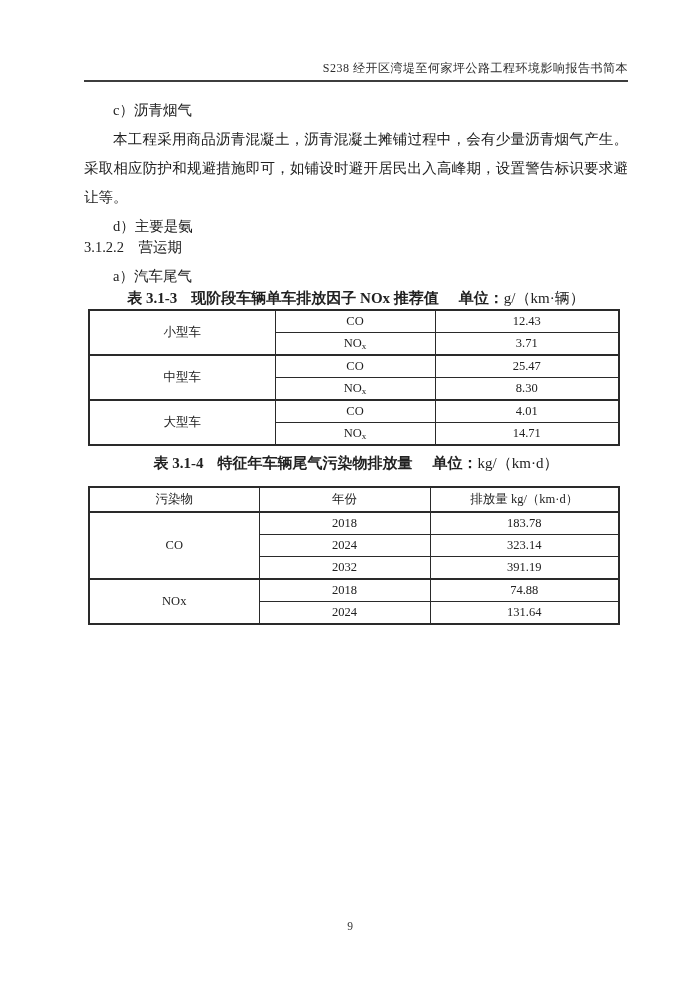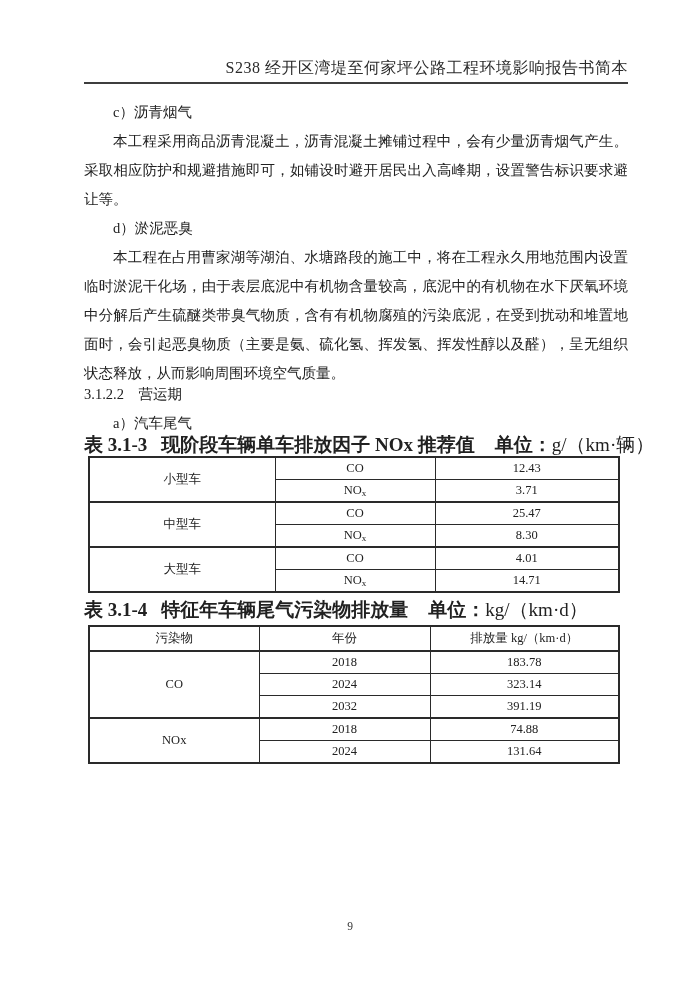--- a/index.html
+++ b/index.html
@@ -16,60 +16,61 @@
   .hdr {
     margin: 0 72px 0 84px;
     width: 544px;
     padding-top: 58px;
     text-align: right;
     border-bottom: 2px solid #3d3d3d;
     padding-bottom: 3px;
     box-sizing: content-box;
   }
   .hdr .hdr-title {
-    font-size: 16px;
+    font-size: 12px;
     letter-spacing: 0.5px;
     color: #2b2b2b;
     text-align: center;
   }
   
   .content {
     margin: 14px 72px 0 84px;
     width: 544px;
     font-size: 14.5px;
     line-height: 29px;
     text-align: justify;
   }
   .item-line { padding-left: 2em; }
   .para { text-indent: 2em; margin: 0; }
   .sec-heading { margin-top: -8px; }
   
   .caption {
+    text-align: center;
     font-weight: bold;
-    font-size: 19px;
+    font-size: 15px;
     line-height: 22px;
     white-space: nowrap;
   }
   .caption.cap1 { margin-top: -4px; }
   .caption.cap2 { margin-top: 6px; }
   .cap-label { margin-right: 14px; }
   .cap-title { margin-right: 20px; }
   .cap-unit-label { }
   .cap-unit-value { font-weight: normal; }
   
   table.doc-table {
     border-collapse: collapse;
     margin-left: 4px;
     width: 530px;
     table-layout: fixed;
     font-size: 12.5px;
     line-height: 1;
   }
   table.doc-table.t1 { margin-top: 0px; }
-  table.doc-table.t2 { margin-top: 4px; }
+  table.doc-table.t2 { margin-top: 12px; }
   .doc-table td, .doc-table th {
     border: 1px solid #2a2a2a;
     text-align: center;
     vertical-align: middle;
     height: 21px;
     padding: 0 2px;
     font-weight: normal;
   }
   .doc-table { border: 2px solid #2a2a2a; }
   .doc-table tr.grp-top td { border-top: 2px solid #2a2a2a; }
@@ -95,22 +96,21 @@
 
   <div class="hdr">
     <span class="hdr-title">S238 经开区湾堤至何家坪公路工程环境影响报告书简本</span>
   </div>
 
   <div class="content">
 
     <div class="item-line">c）沥青烟气</div>
     <p class="para">本工程采用商品沥青混凝土，沥青混凝土摊铺过程中，会有少量沥青烟气产生。采取相应防护和规避措施即可，如铺设时避开居民出入高峰期，设置警告标识要求避让等。</p>
 
-    <div class="item-line">d）淤泥恶臭</div>
-    <p class="para">本工程在占用曹家湖等湖泊、水塘路段的施工中，将在工程永久用地范围内设置临时淤泥干化场，由于表层底泥中有机物含量较高，底泥中的有机物在水下厌氧环境中分解后产生硫醚类带臭气物质，含有有机物腐殖的污染底泥，在受到扰动和堆置地面时，会引起恶臭物质（主要是氨、硫化氢、挥发氢、挥发性醇以及醛），呈无组织状态释放，从而影响周围环境空气质量。</p>
+    <div class="item-line">d）主要是氨</div>
 
     <div class="sec-heading">3.1.2.2　营运期</div>
     <div class="item-line">a）汽车尾气</div>
 
     <div class="caption cap1">
       <span class="cap-label">表 3.1-3</span><span class="cap-title">现阶段车辆单车排放因子 NOx 推荐值</span><span class="cap-unit-label">单位：</span><span class="cap-unit-value">g/（km·辆）</span>
     </div>
 
     <table class="doc-table t1">
       <colgroup>

